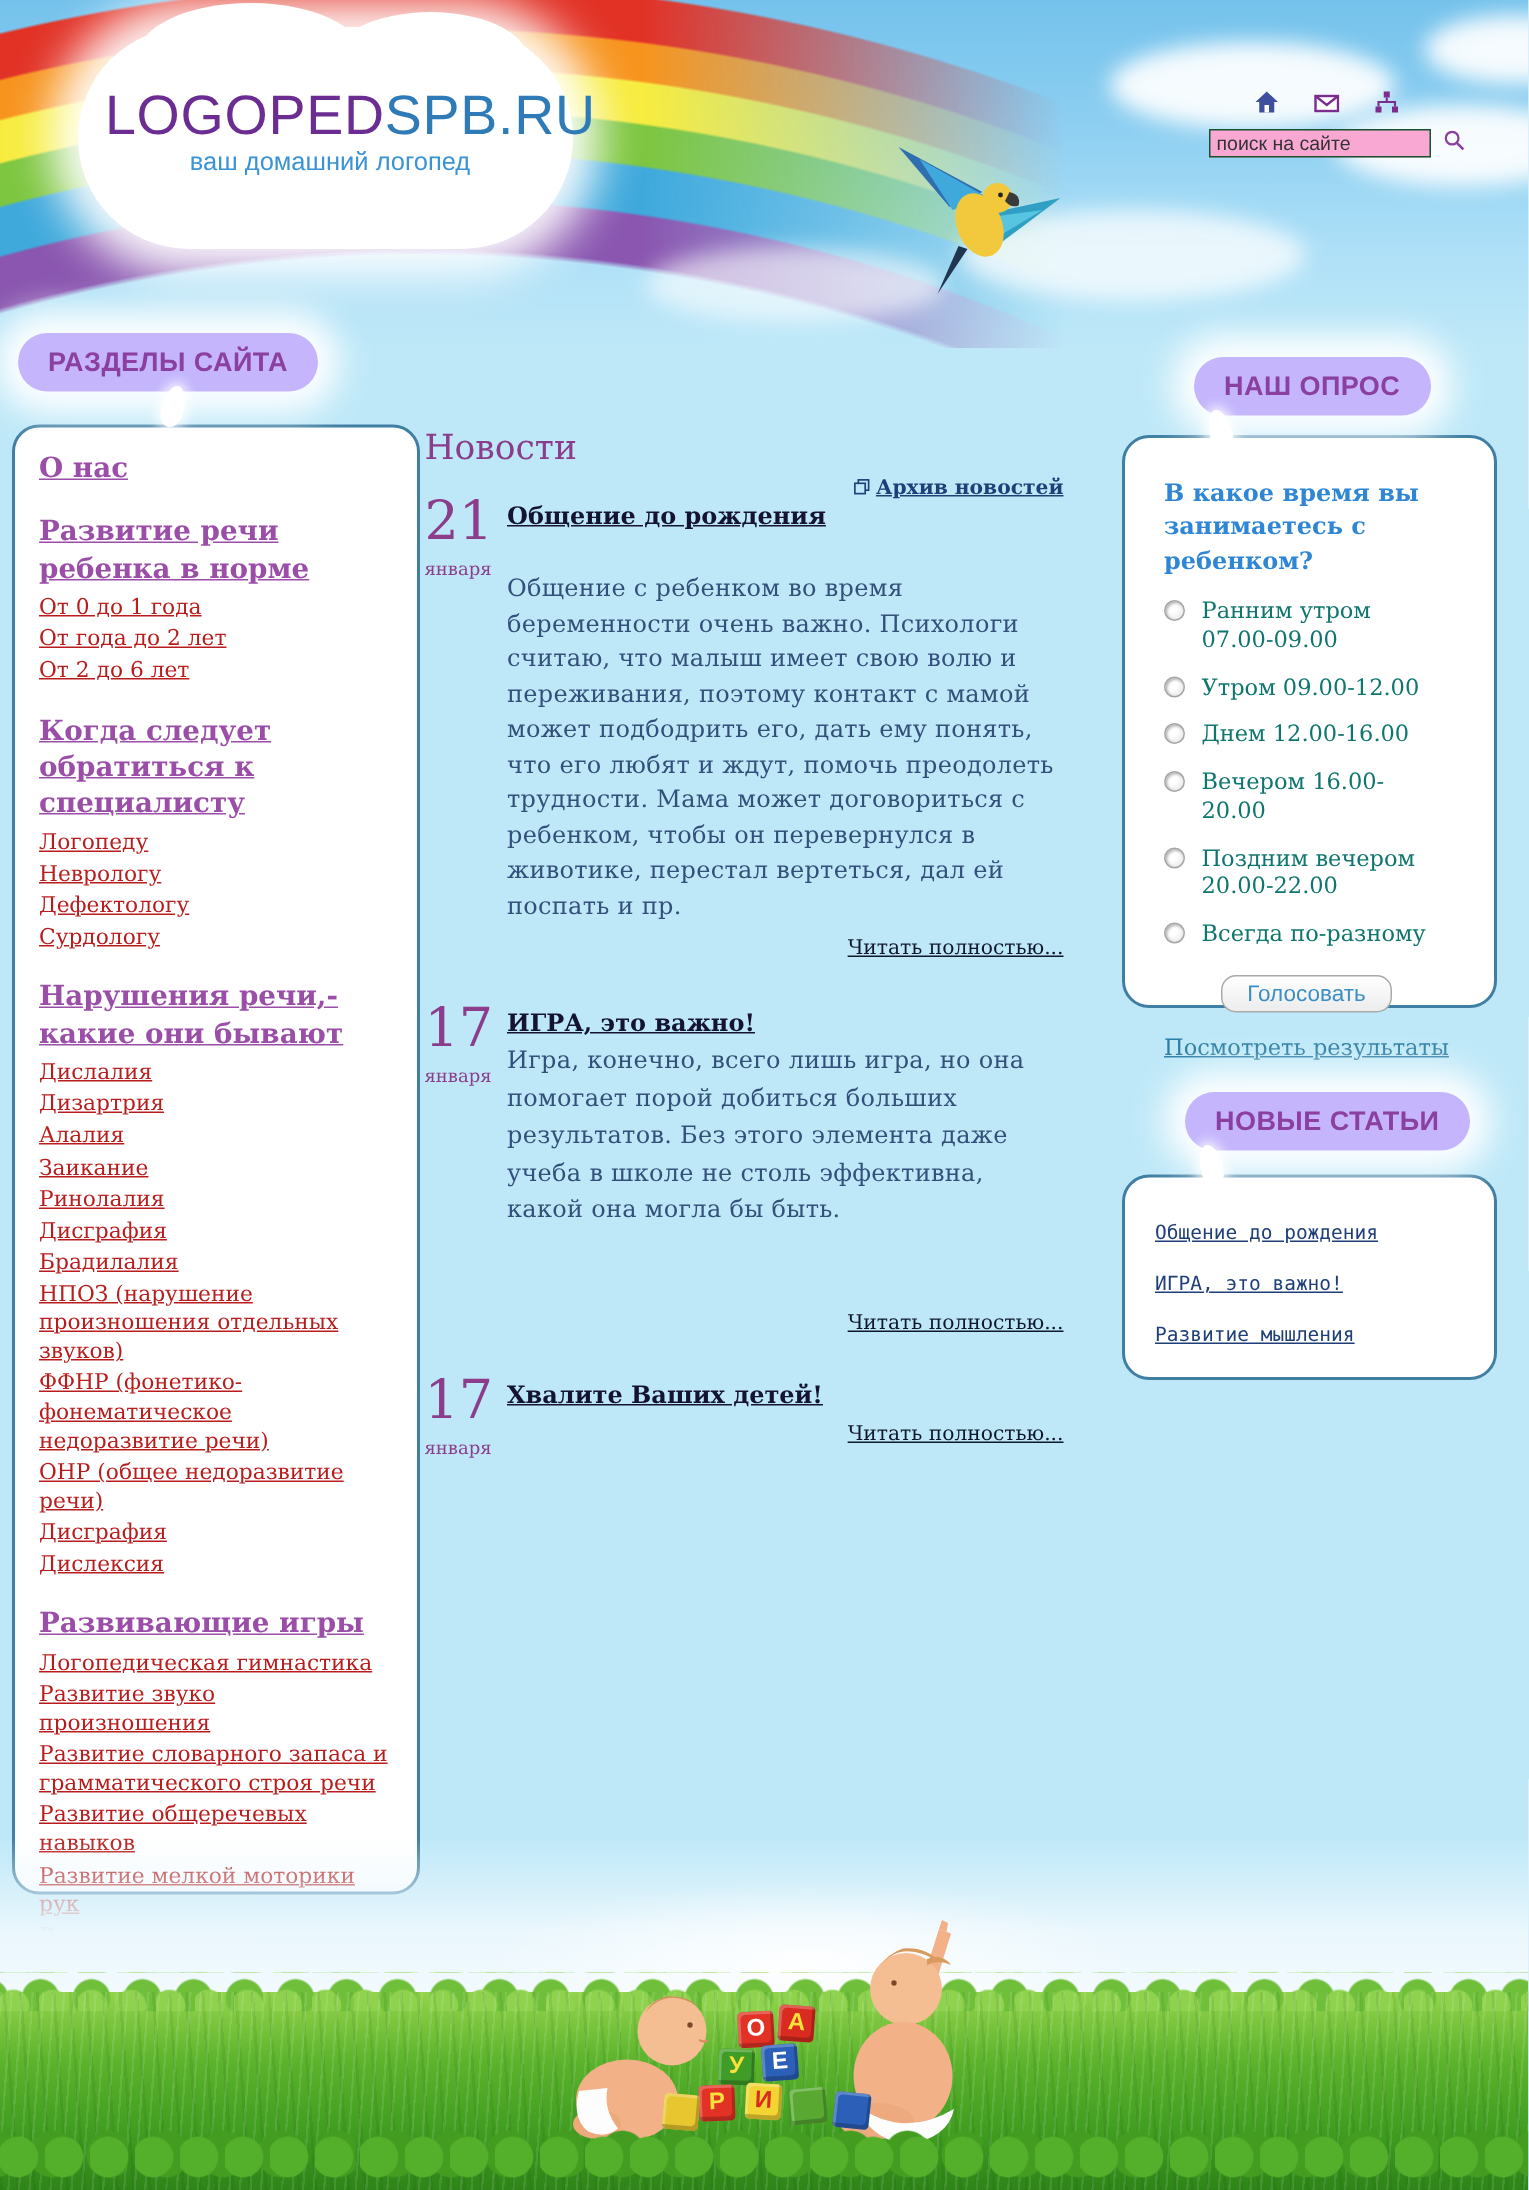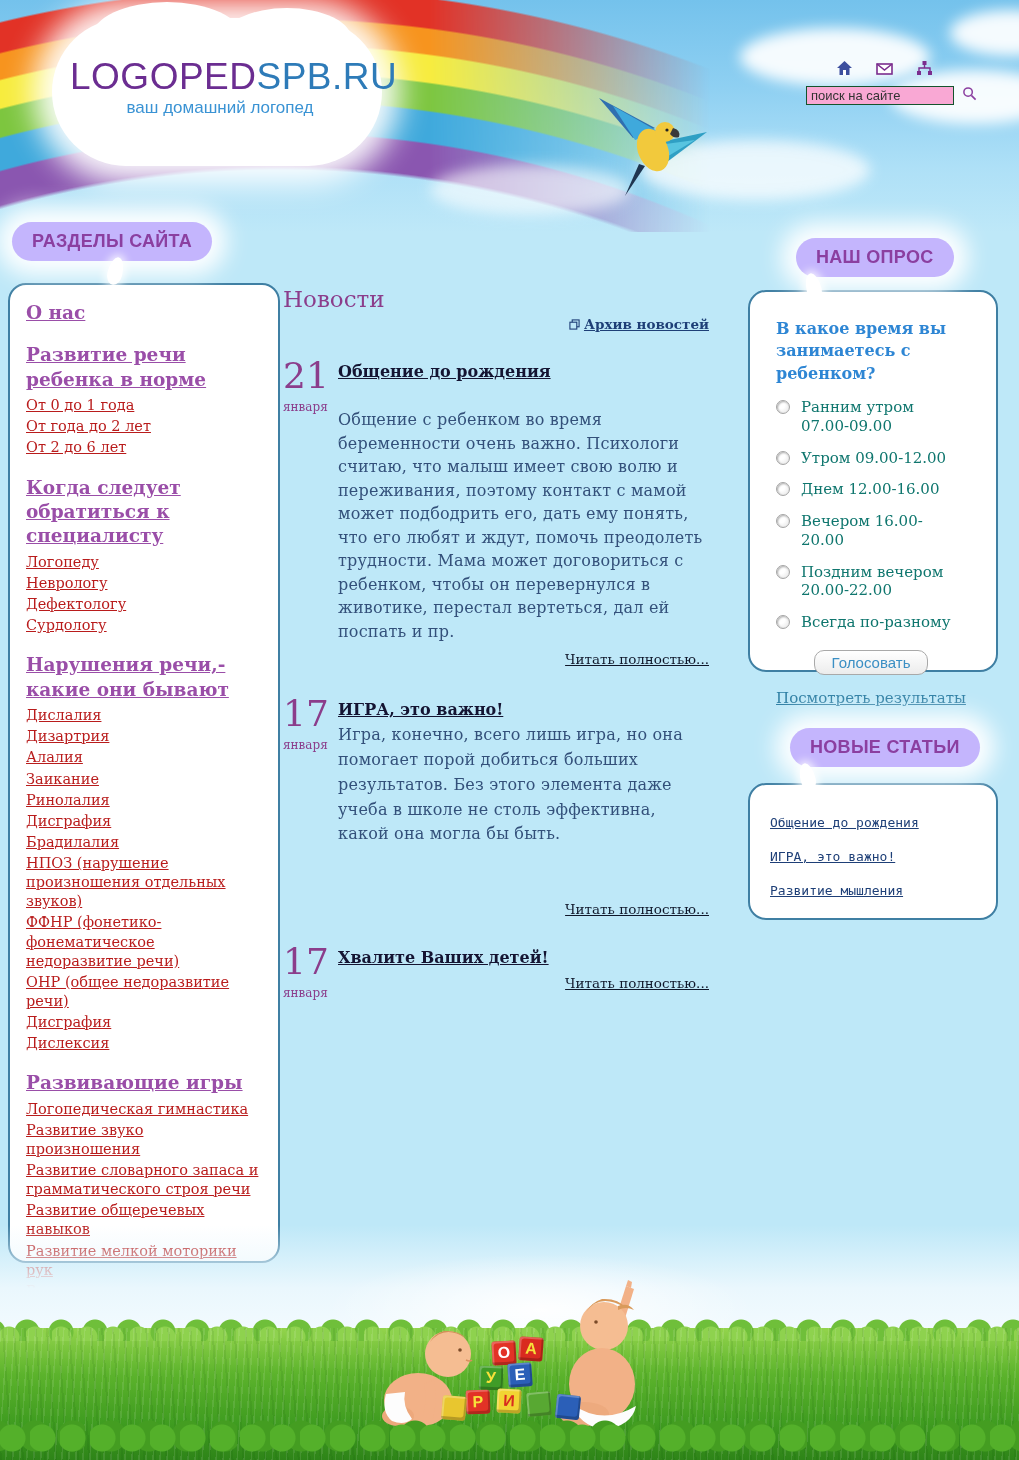--- a/index.html
+++ b/index.html
@@ -246,21 +246,21 @@
     <div class="main-title">Новости</div>
     <div class="archive-row">
       <span class="archive-icon">
         <svg viewBox="0 0 12 12" width="11" height="11">
             <rect x="3.5" y="1" width="7.5" height="7.5" fill="none" stroke="#1e3f77" stroke-width="1.2"></rect>
             <rect x="1" y="3.5" width="7.5" height="7.5" fill="#bee8f8" stroke="#1e3f77" stroke-width="1.2"></rect>
           </svg>
       </span><a href="#" class="archive-link">Архив новостей</a>
     </div>
 
-    <div class="news-item" style="margin-top:28px;">
+    <div class="news-item" style="">
       <div class="news-date">
         <div class="news-day">21</div>
         <div class="news-month">января</div>
       </div>
       <a href="#" class="news-title">Общение до рождения</a>
       <div class="news-body" style="margin-top:27px;">Общение с ребенком во время беременности очень важно. Психологи считаю, что малыш имеет свою волю и переживания, поэтому контакт  с мамой может подбодрить его, дать ему понять, что его любят и ждут, помочь преодолеть трудности. Мама может договориться с ребенком, чтобы он перевернулся в животике, перестал вертеться, дал ей поспать и пр.</div>
       <div class="read-more-row" style="margin-top:6px;">
         <a href="#" class="rm">Читать полностью...</a>
       </div>
     </div>

